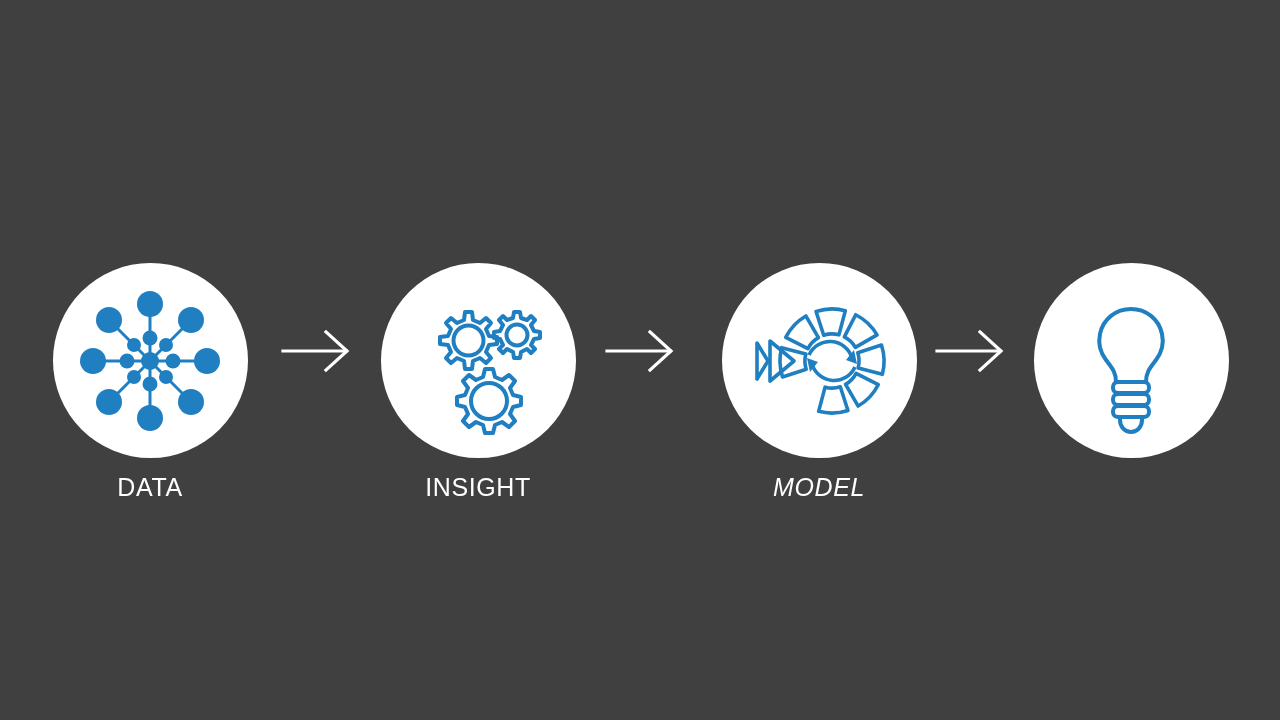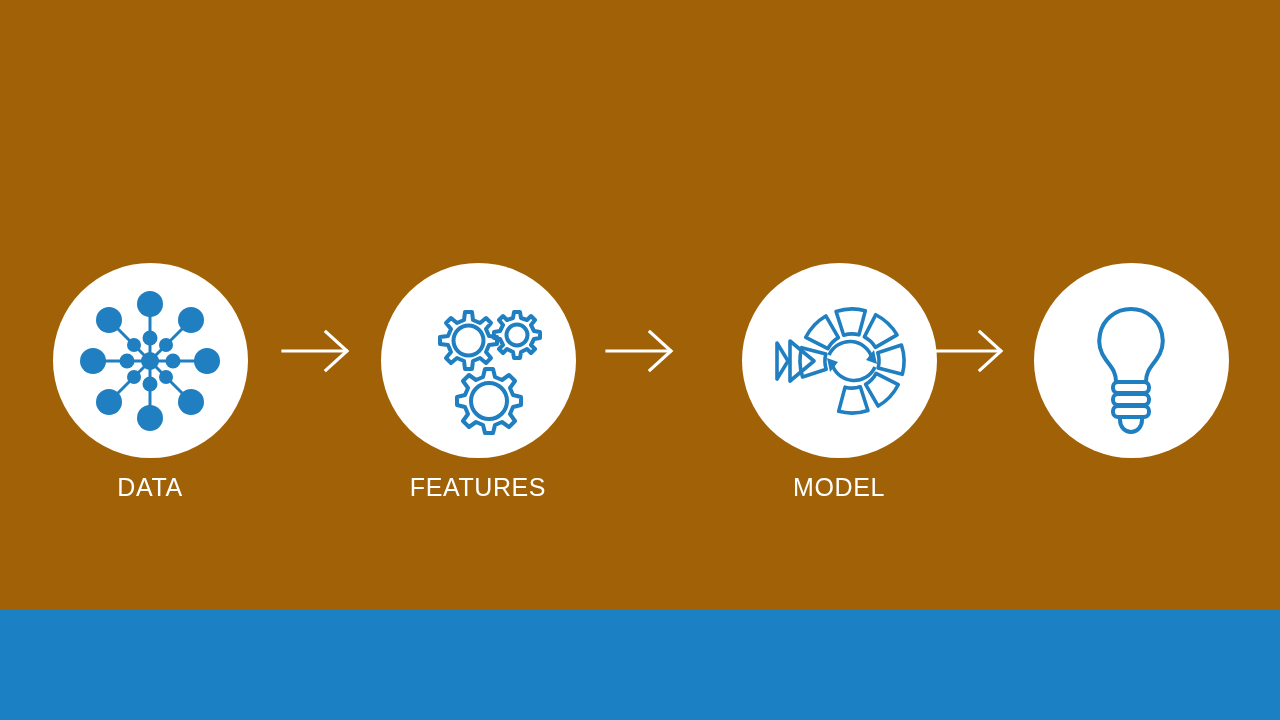--- a/index.html
+++ b/index.html
@@ -10,22 +10,22 @@
   body {
     width: 1280px;
     height: 720px;
     overflow: hidden;
     font-family: "Liberation Sans", sans-serif;
     background: #1c80c4;
   }
   #stage {
     position: relative;
     width: 1280px;
-    height: 610px;
-    background: #a16207;
+    height: 720px;
+    background: #404040;
   }
   .flow-row {
     position: absolute;
     left: 0;
     top: 0;
     width: 1280px;
     height: 720px;
   }
   
   .step {
@@ -48,21 +48,21 @@
     margin-top: 14px;
     color: #ffffff;
     font-size: 25px;
     font-weight: 400;
     letter-spacing: 0.6px;
     line-height: 30px;
     font-family: "Liberation Sans", sans-serif;
   }
   .step-1 { left: 35px; }
   .step-2 { left: 363px; }
-  .step-3 { left: 724px; }
+  .step-3 { left: 704px; font-style: italic; }
   .step-4 { left: 1016px; }
 
   
   .arrow {
     position: absolute;
     top: 327px;
     width: 72px;
     height: 48px;
   }
   .arrow-1 { left: 280px; }
@@ -140,21 +140,21 @@
 
               <path d="M111 26 L117 26 L118 32 L124 34 L128 30 L132 34 L128 39 L131 45 L137 46 L137 52 L131 53 L128 59 L132 63 L128 67 L124 63 L118 66 L117 72 L111 72 L110 66 L104 63 L100 67 L96 63 L100 59 L97 53 L91 52 L91 46 L97 45 L100 39 L96 34 L100 30 L104 34 L110 32 Z"></path>
               <circle cx="114" cy="49" r="10.5"></circle>
 
               <path d="M82 83 L90 83 L92 91 L99 94 L106 89 L112 95 L107 102 L110 109 L118 111 L118 119 L110 121 L107 128 L112 135 L106 141 L99 136 L92 139 L90 147 L82 147 L80 139 L73 136 L66 141 L60 135 L65 128 L62 121 L54 119 L54 111 L62 109 L65 102 L60 95 L66 89 L73 94 L80 91 Z"></path>
               <circle cx="86" cy="115" r="18"></circle>
             </g>
           </svg>
         </span>
       </div>
-      <div class="step-label">FEATURES</div>
+      <div class="step-label">INSIGHT</div>
     </div>
 
     <div class="arrow arrow-2">
       <svg class="icon-svg" width="72" height="48" viewBox="0 0 72 48">
         <g stroke="#ffffff" stroke-width="3.2" fill="none" stroke-linecap="square">
           <line x1="3" y1="24" x2="66" y2="24"></line>
           <polyline points="46,5 67,24 46,43"></polyline>
         </g>
       </svg>
     </div>

